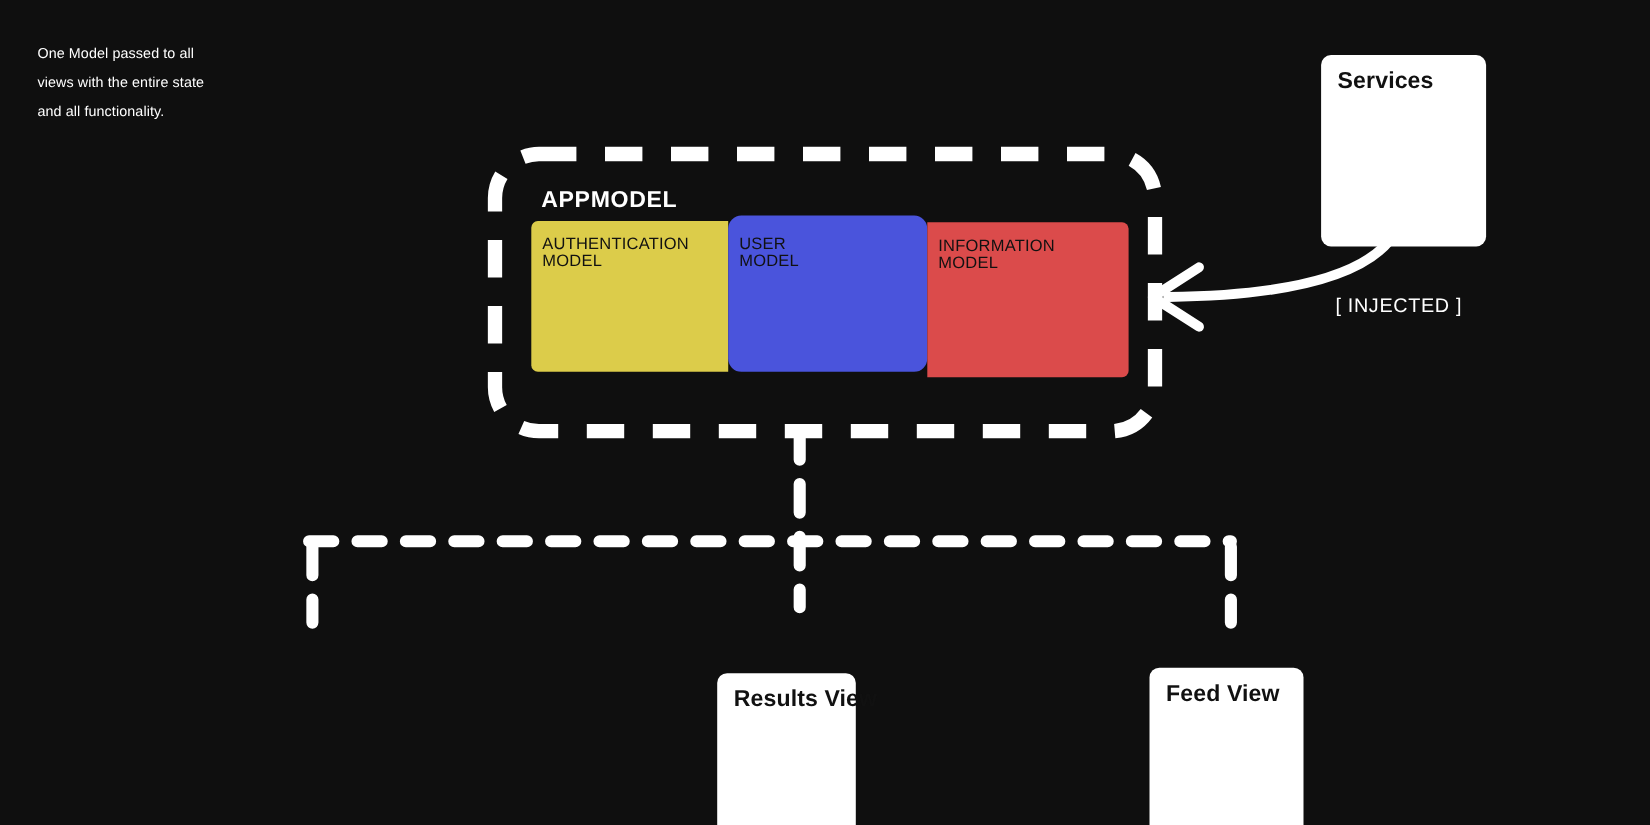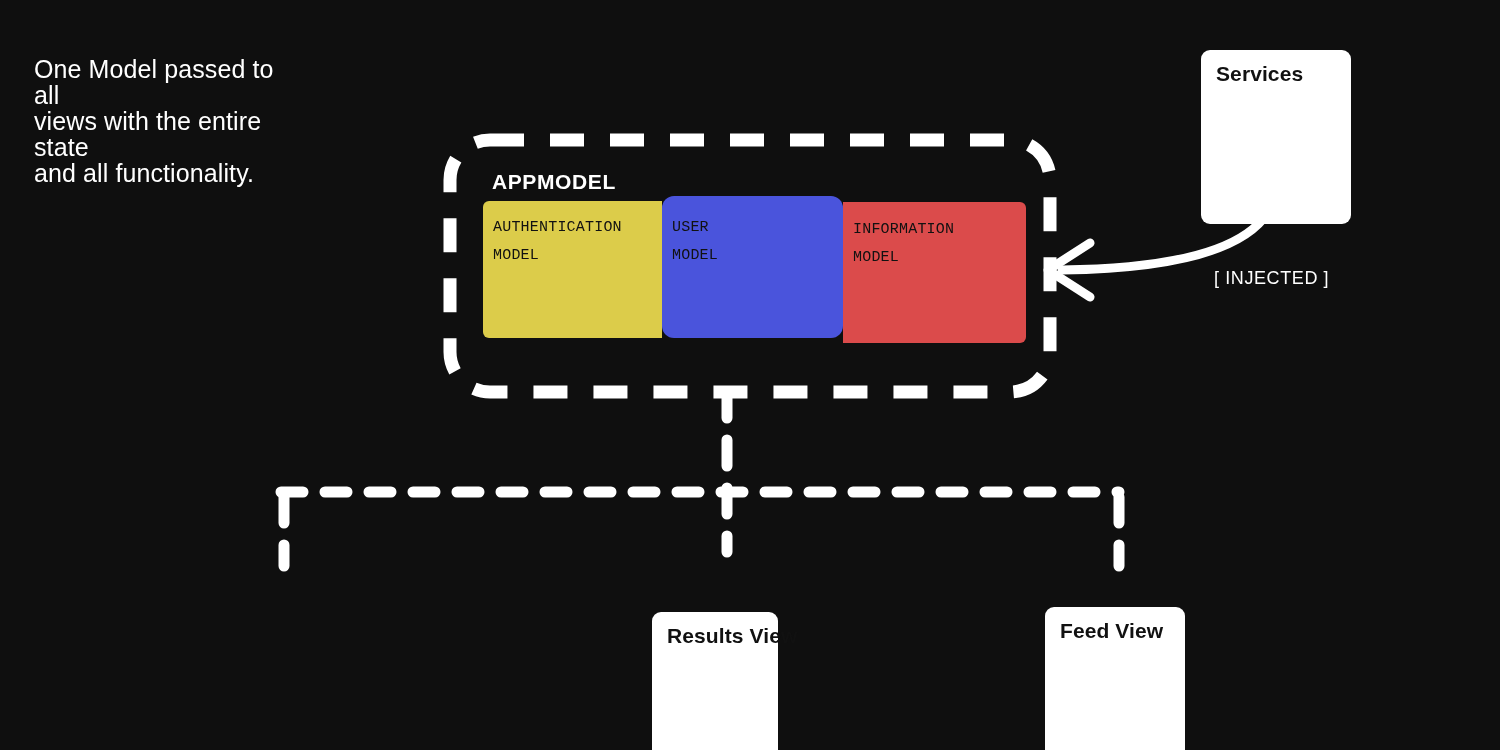--- a/index.html
+++ b/index.html
@@ -17,26 +17,25 @@
     font-family: "Liberation Sans", sans-serif;
   }
 
   
   #caption {
     position: absolute;
     left: 34px;
     top: 36px;
     width: 250px;
     color: #ffffff;
-    font-size: 25px;
+    font-size: 13px;
     line-height: 26px;
     font-weight: 400;
     letter-spacing: 0.1px;
     white-space: pre-line;
-    margin-top: 20px;
   }
 
   
   #wires {
     position: absolute;
     left: 0; top: 0;
     width: 1500px;
     height: 750px;
     pointer-events: none;
   }
@@ -64,25 +63,24 @@
     top: 56px;
     width: 543px;
     height: 142px;
     display: flex;
     align-items: stretch;
   }
   .model-seg {
     position: relative;
     color: #111111;
     font-size: 15px;
-    line-height: 28px;
+    line-height: 16px;
     letter-spacing: 0.2px;
     white-space: pre-line;
     padding: 0;
-    font-family: Liberation Mono, monospace;
   }
   .model-seg span.seg-label {
     position: absolute;
     left: 10px;
   }
   #seg-auth {
     width: 179px;
     background: #dccc4a;
     border-radius: 6px 0 0 6px;
     margin-top: 5px;

